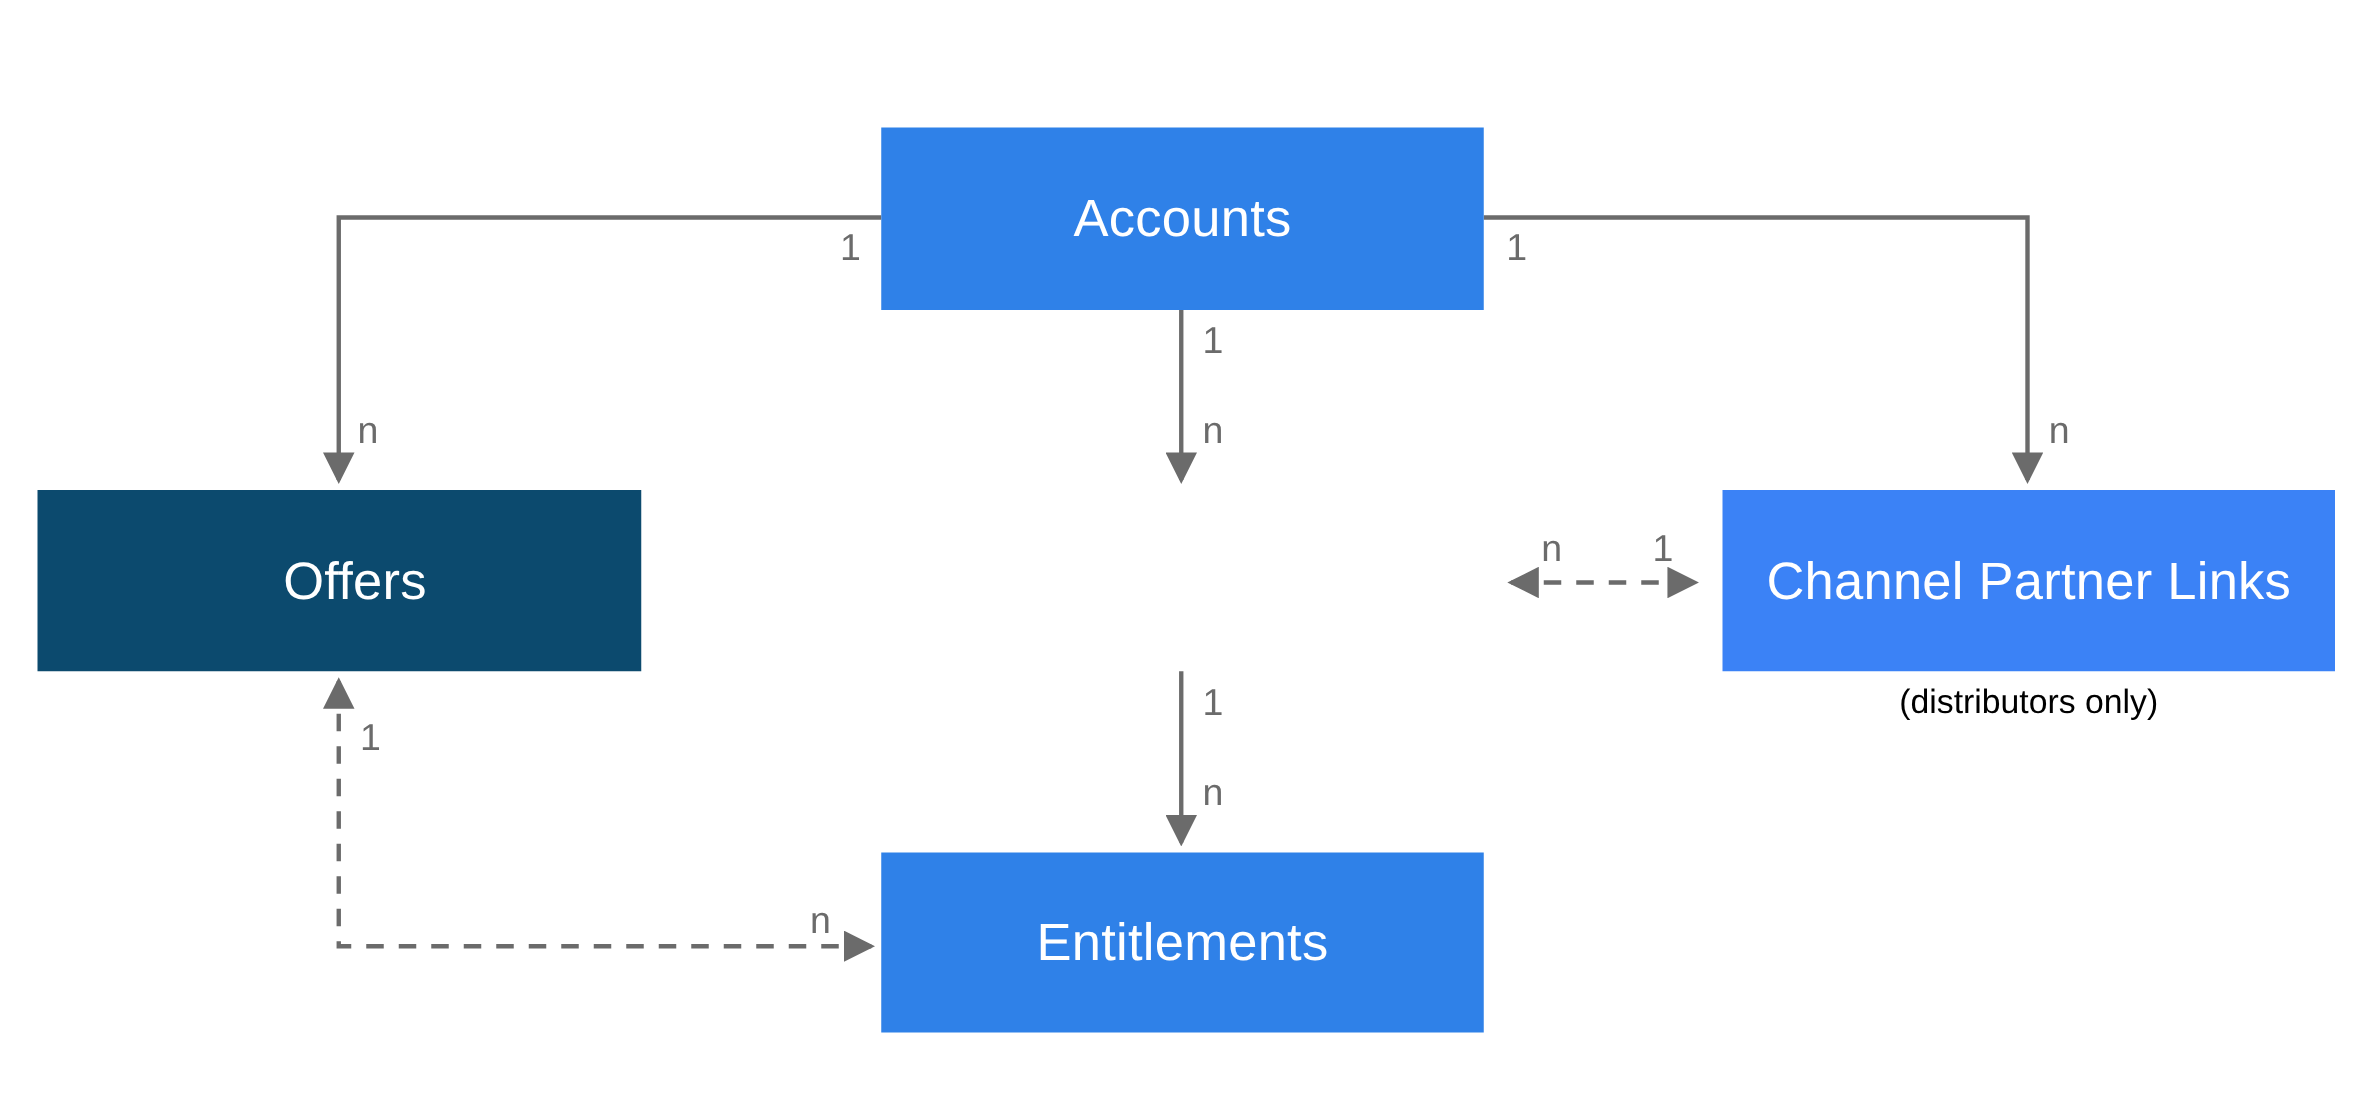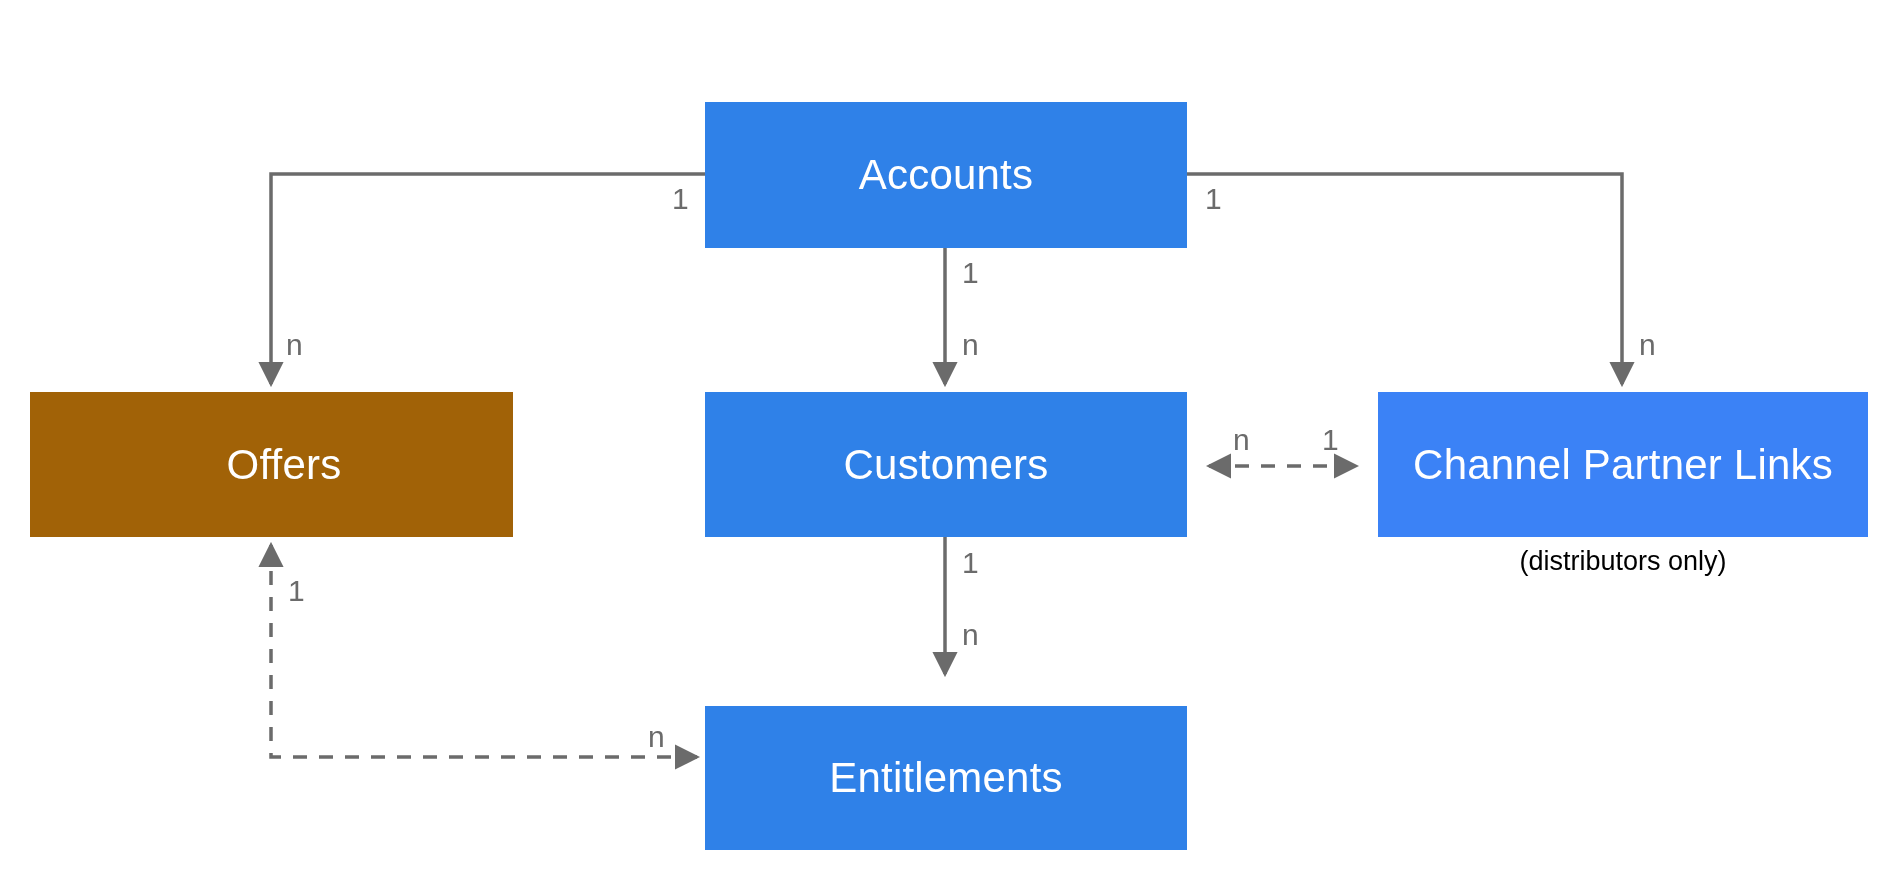--- a/index.html
+++ b/index.html
@@ -89,35 +89,32 @@
 
     <path d="M 945 537 L 945 674" fill="none" stroke="#6b6b6b" stroke-width="3.5" marker-end="url(#arrow-end)"></path>
 
     <path d="M 271 545 L 271 757 L 697 757" fill="none" stroke="#6b6b6b" stroke-width="3.5" stroke-dasharray="14 12" marker-start="url(#arrow-start)" marker-end="url(#arrow-end)"></path>
   </svg>
 
   <div class="node" style="left:705px; top:102px; width:482px; height:146px; background:#2f81e8;">
     <span>Accounts</span>
   </div>
 
-  <div class="node" style="left:30px; top:392px; width:483px; height:145px; background:#a16207;padding-left:25px;">
+  <div class="node" style="left:30px; top:392px; width:483px; height:145px; background:#0c4a6e;padding-left:25px;">
     <span>Offers</span>
   </div>
 
-  <div class="node" style="left:705px; top:392px; width:482px; height:145px; background:#2f81e8;">
-    <span>Customers</span>
-  </div>
 
   <div class="node" style="left:1378px; top:392px; width:490px; height:145px; background:#3b82f6;">
     <span>Channel Partner Links</span>
   </div>
 
   <span class="node-caption" style="left:1378px; top:546px; width:490px;">(distributors only)</span>
 
-  <div class="node" style="left:705px; top:682px; width:482px; height:144px; background:#2f81e8;margin-top:24px;">
+  <div class="node" style="left:705px; top:682px; width:482px; height:144px; background:#2f81e8;">
     <span>Entitlements</span>
   </div>
 
   <span class="edge-label" style="left:672px; top:184px;">1</span>
 
   <span class="edge-label" style="left:286px; top:330px;">n</span>
 
   <span class="edge-label" style="left:962px; top:258px;">1</span>
 
   <span class="edge-label" style="left:962px; top:330px;">n</span>

